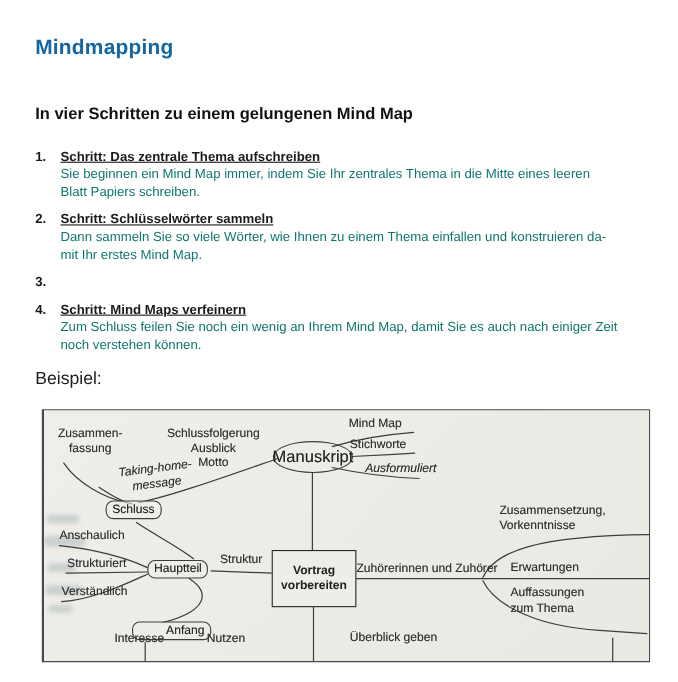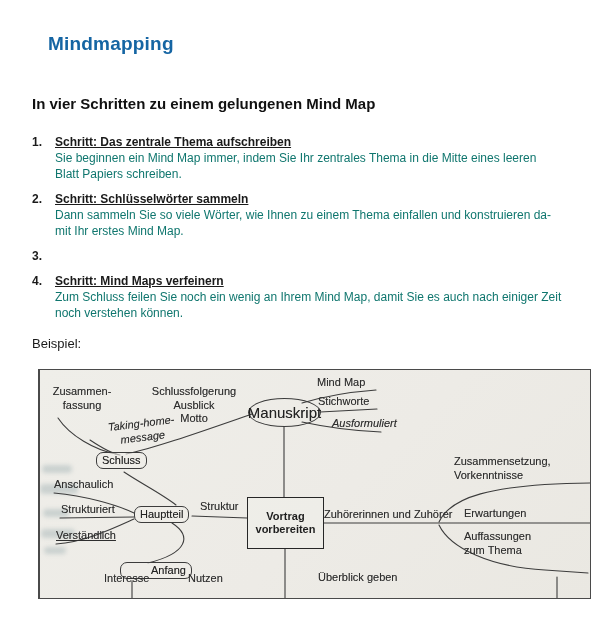--- a/index.html
+++ b/index.html
@@ -7,21 +7,21 @@
     width: 616px; height: 620px;
     background: #ffffff;
     overflow: hidden;
     position: relative;
     font-family: "Liberation Sans", sans-serif;
     color: #1a1a1a;
   }
   .doc { padding: 0 28px 0 32px; }
 
   .page-title {
-    margin: 33px 0 0 16px;
+    margin: 33px 0 0 0;
     font-size: 19px;
     font-weight: bold;
     letter-spacing: .2px;
     color: #1565a3;
   }
   .page-heading {
     margin: 40px 0 0 0;
     font-size: 15px;
     font-weight: bold;
     color: #111;
@@ -30,21 +30,21 @@
   .step {
     display: flex;
     font-size: 12px;
     line-height: 16px;
     margin-bottom: 9px;
   }
   .step-num { flex: none; width: 23px; font-weight: bold; }
   .step-title { font-weight: bold; text-decoration: underline; }
   .step-body { white-space: pre-line; color: #0f766e; }
 
-  .example-label { margin: 15px 0 12px 0; font-size: 13px; }
+  .example-label { margin: 15px 0 12px 0; font-size: 16px; }
 
   
   .dg {
     position: relative;
     margin: 18px 0 0 6px;
     width: 553px; height: 230px;
     border: 1.4px solid #4a4a4a;
     border-left-width: 2.4px;
     background: linear-gradient(135deg, #efeee9 0%, #edebe6 55%, #eae8e2 100%);
     overflow: hidden;
@@ -180,21 +180,21 @@
 fassung</div>
     <div class="dg-label dg-center-text" style="left:93px;top:15px;width:122px;">Schlussfolgerung
 Ausblick
 Motto</div>
     <div class="dg-label dg-center-text dg-italic" style="left:48px;top:47px;width:108px;">Taking-home-
 message</div>
     <div class="dg-box" style="left:56px;top:82px;">Schluss</div>
 
     <div class="dg-label" style="left:14px;top:108px;">Anschaulich</div>
     <div class="dg-label" style="left:21px;top:133px;">Strukturiert</div>
-    <div class="dg-label" style="left:16px;top:159px;text-decoration:underline;">Verständlich</div>
+    <div class="dg-label" style="left:16px;top:159px;">Verständlich</div>
     <div class="dg-box" style="left:94px;top:136px;">Hauptteil</div>
     <div class="dg-label" style="left:160px;top:130px;">Struktur</div>
 
     <div class="dg-centerbox">Vortrag
 vorbereiten</div>
 
     <div class="dg-ellipse">Manuskript</div>
     <div class="dg-label" style="left:277px;top:6px;">Mind Map</div>
     <div class="dg-label" style="left:278px;top:25px;">Stichworte</div>
     <div class="dg-label" style="left:292px;top:47px;font-style:italic;">Ausformuliert</div>

